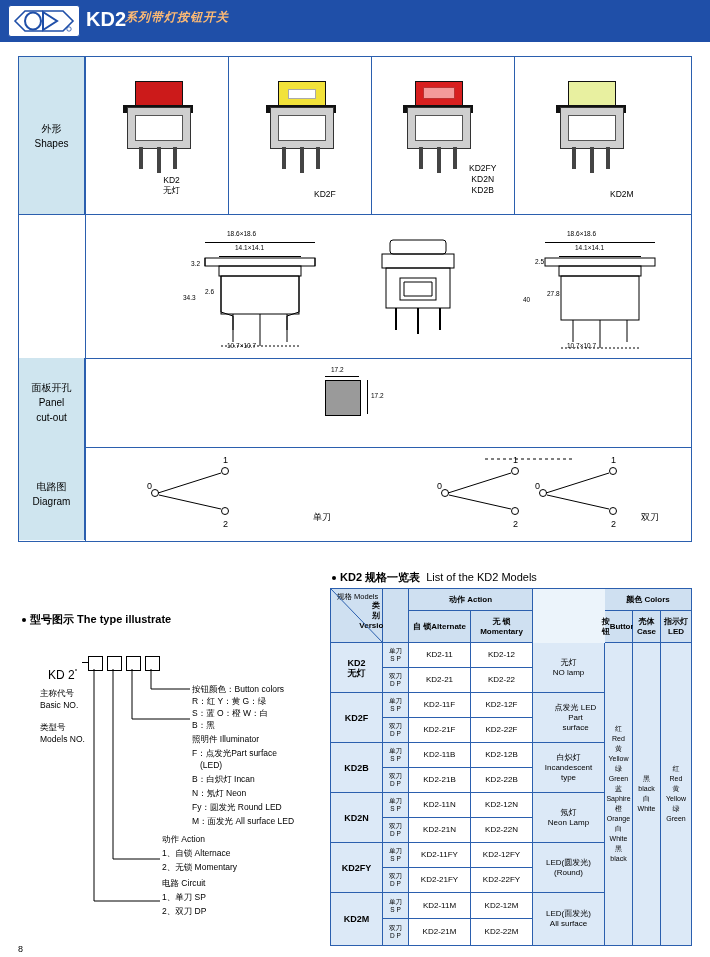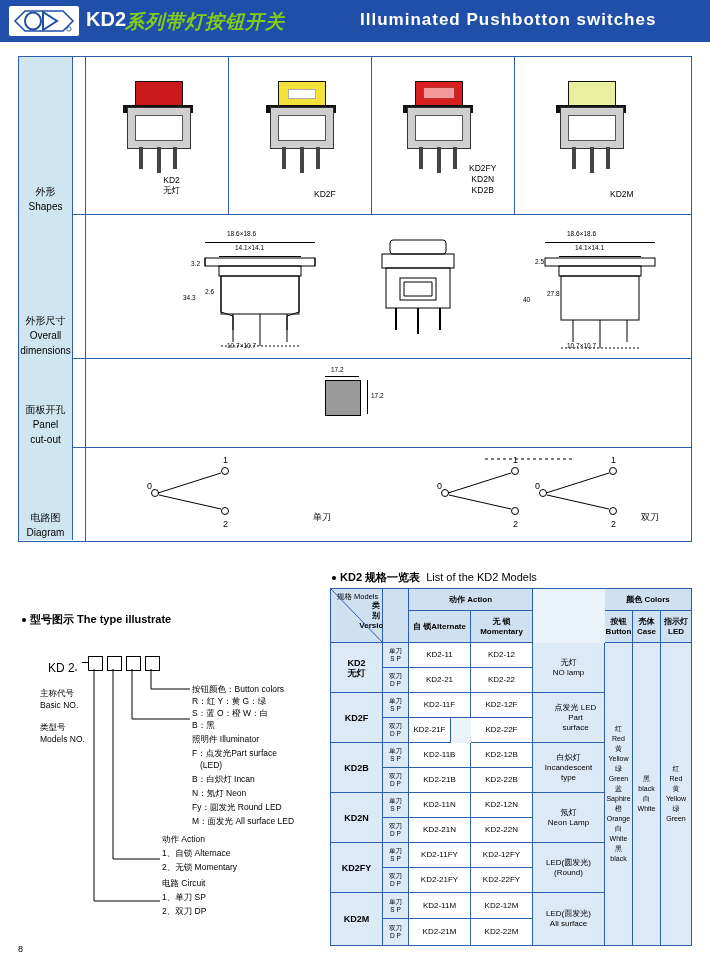--- a/index.html
+++ b/index.html
@@ -23,41 +23,41 @@
     background:#fff;border:1px solid #1f4fa8;border-radius:3px;
     display:flex;align-items:center;justify-content:center;
   }
   .logo-svg{display:block;}
   .hdr-kd2{
     position:absolute;left:86px;top:8px;
     font-size:20px;font-weight:bold;color:#fff;letter-spacing:0px;
   }
   .hdr-cn{
     position:absolute;left:125px;top:9px;
-    font-size:19px;font-weight:bold;font-style:italic;color:#84cc16;
+    font-size:12px;font-weight:bold;font-style:italic;color:#fdba74;
     letter-spacing:1px;
   }
   .hdr-en{
     position:absolute;left:360px;top:10px;
     font-size:17px;font-weight:bold;color:#fff;letter-spacing:1px;
   }
 
   
   .maintable{
     position:absolute;left:18px;top:56px;width:674px;height:486px;
     border:1.5px solid #2b5fae;
     box-sizing:border-box;
   }
   .mt-row{position:absolute;left:0;width:100%;box-sizing:border-box;}
   .mt-label{
-    position:absolute;left:0;top:0;width:54px;height:100%;
+    position:absolute;left:0;top:0;width:66px;height:100%;
     background:#cfe5ef;
     border-right:1.5px solid #2b5fae;
     box-sizing:border-box;
-    display:flex;flex-direction:column;align-items:center;justify-content:flex-end;
+    display:flex;flex-direction:column;align-items:center;justify-content:center;
     font-size:10px;line-height:15px;color:#000;text-align:center;
   }
   .mt-body{position:absolute;left:66px;top:0;right:0;height:100%;}
   .divider-h{position:absolute;left:0;width:100%;height:0;border-top:1.5px solid #2b5fae;}
   .divider-v{position:absolute;top:0;height:100%;width:0;border-left:1.5px solid #2b5fae;}
 
   .shape-cell{position:absolute;top:0;height:100%;}
   .shape-cap{position:absolute;font-size:8.5px;text-align:center;white-space:nowrap;}
 
   
@@ -103,21 +103,20 @@
   <div class="logo-box">
     <svg class="logo-svg" width="62" height="24" viewBox="0 0 62 24">
       <polygon points="2,12 12,2 50,2 60,12 50,22 12,22" fill="none" stroke="#1f4fa8" stroke-width="1.6"></polygon>
       <ellipse cx="20" cy="12" rx="8" ry="8.5" fill="none" stroke="#1f4fa8" stroke-width="2"></ellipse>
       <path d="M30 3 L30 21 L44 12 Z" fill="none" stroke="#1f4fa8" stroke-width="2"></path>
       <circle cx="56" cy="20" r="2.2" fill="none" stroke="#1f4fa8" stroke-width="0.8"></circle>
     </svg>
   </div>
   <div class="hdr-kd2">KD2</div>
   <div class="hdr-cn">系列带灯按钮开关</div>
-  <div class="hdr-en">Illuminated  Pushbotton  switches</div>
 </div>
 
 <div class="maintable">
 
   <div class="divider-h" style="top:157px;"></div>
   <div class="divider-h" style="top:301px;"></div>
   <div class="divider-h" style="top:390px;"></div>
 
   <div class="divider-v" style="left:66px;"></div>
 
@@ -181,25 +180,20 @@
           <div class="pin" style="left:18px;top:66px;height:22px;"></div>
           <div class="pin" style="left:36px;top:66px;height:26px;"></div>
           <div class="pin" style="left:52px;top:66px;height:22px;"></div>
         </div>
         <div class="shape-cap" style="left:96px;top:132px;">KD2M</div>
       </div>
     </div>
   </div>
 
   <div class="mt-row" style="top:157px;height:144px;">
-    <div class="mt-label">
-      <span>外形尺寸</span>
-      <span>Overall</span>
-      <span>dimensions</span>
-    </div>
     <div class="mt-body">
 
       <div class="dimbox" style="left:90px;top:16px;width:170px;height:120px;">
         <div class="dimtxt" style="left:52px;top:0;">18.6×18.6</div>
         <div class="lnh" style="left:30px;top:12px;width:110px;"></div>
         <div class="dimtxt" style="left:60px;top:14px;">14.1×14.1</div>
         <div class="lnh" style="left:44px;top:26px;width:82px;"></div>
 
         <svg width="170" height="100" style="position:absolute;left:0;top:26px;">
           <rect x="30" y="2" width="110" height="8" fill="none" stroke="#000"></rect>
@@ -311,21 +305,21 @@
       <div style="position:absolute;left:556px;top:64px;font-size:9px;">双刀</div>
     </div>
   </div>
 </div>
 
 <div class="sec-title" style="left:22px;top:612px;">
   <span class="dot"></span><span>型号图示   The type illustrate</span>
 </div>
 
 <div style="position:absolute;left:40px;top:655px;width:290px;height:290px;">
-  <div style="position:absolute;left:8px;top:6px;font-size:12px;">KD 2</div>
+  <div style="position:absolute;left:8px;top:13px;font-size:12px;">KD 2</div>
   <div class="box-sq" style="left:48px;top:1px;"></div>
   <div class="box-sq" style="left:67px;top:1px;"></div>
   <div class="box-sq" style="left:86px;top:1px;"></div>
   <div class="box-sq" style="left:105px;top:1px;"></div>
   <div style="position:absolute;left:42px;top:7px;width:6px;height:1px;background:#000;"></div>
 
   <svg width="290" height="270" style="position:absolute;left:0;top:14px;">
     <path d="M111 0 L111 20 L150 20" stroke="#000" fill="none"></path>
     <path d="M92 0 L92 50 L150 50" stroke="#000" fill="none"></path>
     <path d="M73 0 L73 190 L120 190" stroke="#000" fill="none"></path>
@@ -386,21 +380,21 @@
     <span>自 锁</span>
     <span>Alternate</span>
   </div>
   <div class="cellb hdrc" style="left:140px;top:22px;width:62px;height:32px;flex-direction:column;">
     <span>无 锁</span>
     <span>Momentary</span>
   </div>
 
 
   <div class="cellb hdrc" style="left:274px;top:0;width:86px;height:22px;border-right:none;">颜色 Colors</div>
-  <div class="cellb hdrc" style="left:274px;top:22px;width:28px;height:32px;flex-direction:column;">
+  <div class="cellb hdrc" style="left:274px;top:22px;width:28px;height:32px;flex-direction:row;">
     <span>按钮</span>
     <span>Button</span>
   </div>
   <div class="cellb hdrc" style="left:302px;top:22px;width:28px;height:32px;flex-direction:column;">
     <span>壳体</span>
     <span>Case</span>
   </div>
   <div class="cellb hdrc" style="left:330px;top:22px;width:30px;height:32px;flex-direction:column;border-right:none;">
     <span>指示灯</span>
     <span>LED</span>
@@ -452,21 +446,21 @@
   <div class="cellb bluecell" style="left:52px;top:104px;width:26px;height:25px;flex-direction:column;font-size:6.5px;line-height:8px;">
     <span>单刀</span>
       <span>S P</span>
   </div>
   <div class="cellb bluecell" style="left:52px;top:129px;width:26px;height:25px;flex-direction:column;font-size:6.5px;line-height:8px;">
     <span>双刀</span>
       <span>D P</span>
   </div>
   <div class="cellb modcell" style="left:78px;top:104px;width:62px;height:25px;">KD2-11F</div>
   <div class="cellb modcell" style="left:140px;top:104px;width:62px;height:25px;">KD2-12F</div>
-  <div class="cellb modcell" style="left:78px;top:129px;width:42px;height:25px;">KD2-21F</div>
+  <div class="cellb modcell" style="left:78px;top:129px;width:62px;height:25px;">KD2-21F</div>
   <div class="cellb modcell" style="left:140px;top:129px;width:62px;height:25px;">KD2-22F</div>
   <div class="cellb bluecell" style="left:202px;top:104px;width:72px;height:50px;white-space:pre-line;padding-left:14px;">点发光 LED
 Part
 surface</div>
 
   <div class="cellb bluecell" style="left:0;top:154px;width:52px;height:50px;white-space:pre-line;font-size:9px;font-weight:bold;">KD2B</div>
   <div class="cellb bluecell" style="left:52px;top:154px;width:26px;height:25px;flex-direction:column;font-size:6.5px;line-height:8px;">
     <span>单刀</span>
       <span>S P</span>
   </div>

